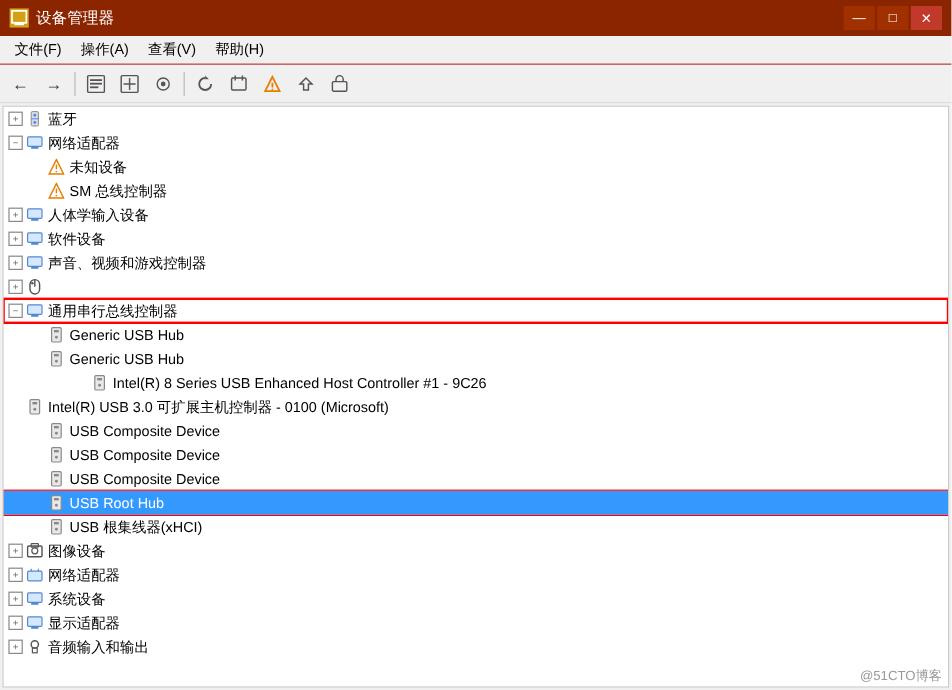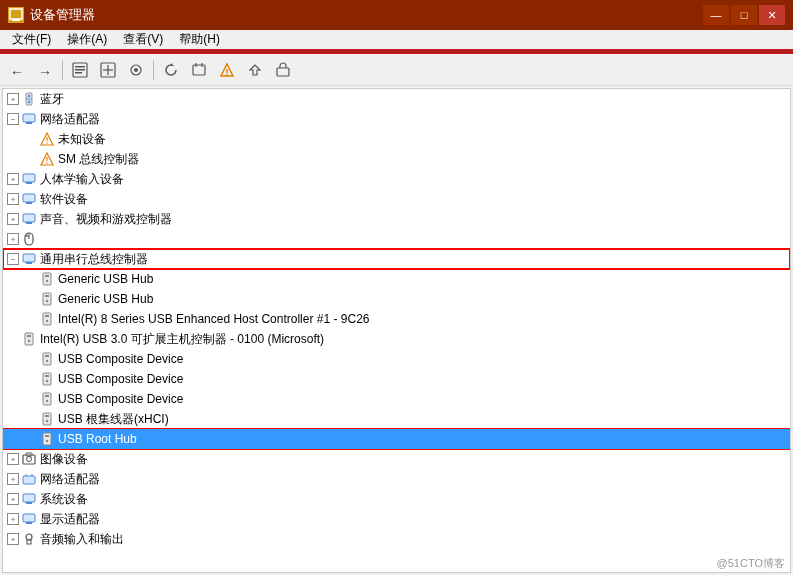--- a/index.html
+++ b/index.html
@@ -60,21 +60,21 @@
       background: #c0392b;
     }
 
     
     .menu-bar {
       background: #f0f0f0;
       height: 24px;
       display: flex;
       align-items: center;
       padding: 0 4px;
-      border-bottom: 5px solid #b91c1c;
+      border-bottom: 1px solid #b91c1c;
     }
     .menu-item {
       padding: 2px 8px;
       cursor: pointer;
       font-size: 12px;
     }
 
     
     .toolbar {
       background: #f0f0f0;
@@ -347,21 +347,21 @@
         <span style="width: 12px; height: 12px; display: inline-flex; align-items: center; justify-content: center; font-size: 8px; color: rgb(102, 102, 102); flex-shrink: 0; cursor: pointer; margin-right: 2px; border: none;"></span>
         <span style="width: 16px; height: 16px; display: inline-flex; align-items: center; justify-content: center; margin-right: 3px; flex-shrink: 0; font-size: 12px;">
           <svg width="14" height="14" viewBox="0 0 14 14">
             <rect x="3" y="1" width="8" height="12" rx="1" fill="#e8e8e8" stroke="#888" stroke-width="1"></rect>
             <rect x="5" y="3" width="4" height="2" fill="#888"></rect>
             <circle cx="7" cy="9" r="1.2" fill="#888"></circle>
           </svg>
         </span>
         <span style="font-size: 12px; white-space: nowrap;">Generic USB Hub</span>
       </div>
-      <div class="tree-node-row" style="padding-left: 22px;">
+      <div class="tree-node-row" style="padding-left: 22px; margin-left: 36px;">
         <span style="width: 12px; height: 12px; display: inline-flex; align-items: center; justify-content: center; font-size: 8px; color: rgb(102, 102, 102); flex-shrink: 0; cursor: pointer; margin-right: 2px; border: none;"></span>
         <span style="width: 16px; height: 16px; display: inline-flex; align-items: center; justify-content: center; margin-right: 3px; flex-shrink: 0; font-size: 12px;">
           <svg width="14" height="14" viewBox="0 0 14 14">
             <rect x="3" y="1" width="8" height="12" rx="1" fill="#e8e8e8" stroke="#888" stroke-width="1"></rect>
             <rect x="5" y="3" width="4" height="2" fill="#888"></rect>
             <circle cx="7" cy="9" r="1.2" fill="#888"></circle>
           </svg>
         </span>
         <span style="font-size: 12px; white-space: nowrap;">Intel(R) 8 Series USB Enhanced Host Controller #1 - 9C26</span>
       </div>
@@ -402,41 +402,41 @@
         <span style="width: 12px; height: 12px; display: inline-flex; align-items: center; justify-content: center; font-size: 8px; color: rgb(102, 102, 102); flex-shrink: 0; cursor: pointer; margin-right: 2px; border: none;"></span>
         <span style="width: 16px; height: 16px; display: inline-flex; align-items: center; justify-content: center; margin-right: 3px; flex-shrink: 0; font-size: 12px;">
           <svg width="14" height="14" viewBox="0 0 14 14">
             <rect x="3" y="1" width="8" height="12" rx="1" fill="#e8e8e8" stroke="#888" stroke-width="1"></rect>
             <rect x="5" y="3" width="4" height="2" fill="#888"></rect>
             <circle cx="7" cy="9" r="1.2" fill="#888"></circle>
           </svg>
         </span>
         <span style="font-size: 12px; white-space: nowrap;">USB Composite Device</span>
       </div>
+      <div class="tree-node-row" style="background: rgb(51, 153, 255); color: white; outline: red solid 1px; padding-left: 22px;">
+        <span style="width: 12px; height: 12px; display: inline-flex; align-items: center; justify-content: center; font-size: 8px; color: rgb(102, 102, 102); flex-shrink: 0; cursor: pointer; margin-right: 2px; border: none;"></span>
+        <span style="width: 16px; height: 16px; display: inline-flex; align-items: center; justify-content: center; margin-right: 3px; flex-shrink: 0; font-size: 12px;">
+          <svg width="14" height="14" viewBox="0 0 14 14">
+            <rect x="3" y="1" width="8" height="12" rx="1" fill="#e8e8e8" stroke="#888" stroke-width="1"></rect>
+            <rect x="5" y="3" width="4" height="2" fill="#888"></rect>
+            <circle cx="7" cy="9" r="1.2" fill="#888"></circle>
+          </svg>
+        </span>
+        <span style="font-size: 12px; white-space: nowrap; color: white;">USB Root Hub</span>
+      </div>
       <div class="tree-node-row" style="padding-left: 22px;">
         <span style="width: 12px; height: 12px; display: inline-flex; align-items: center; justify-content: center; font-size: 8px; color: rgb(102, 102, 102); flex-shrink: 0; cursor: pointer; margin-right: 2px; border: none;"></span>
         <span style="width: 16px; height: 16px; display: inline-flex; align-items: center; justify-content: center; margin-right: 3px; flex-shrink: 0; font-size: 12px;">
           <svg width="14" height="14" viewBox="0 0 14 14">
             <rect x="3" y="1" width="8" height="12" rx="1" fill="#e8e8e8" stroke="#888" stroke-width="1"></rect>
             <rect x="5" y="3" width="4" height="2" fill="#888"></rect>
             <circle cx="7" cy="9" r="1.2" fill="#888"></circle>
           </svg>
         </span>
         <span style="font-size: 12px; white-space: nowrap;">USB 根集线器(xHCI)</span>
-      </div>
-      <div class="tree-node-row" style="background: rgb(51, 153, 255); color: white; outline: red solid 1px; padding-left: 22px;">
-        <span style="width: 12px; height: 12px; display: inline-flex; align-items: center; justify-content: center; font-size: 8px; color: rgb(102, 102, 102); flex-shrink: 0; cursor: pointer; margin-right: 2px; border: none;"></span>
-        <span style="width: 16px; height: 16px; display: inline-flex; align-items: center; justify-content: center; margin-right: 3px; flex-shrink: 0; font-size: 12px;">
-          <svg width="14" height="14" viewBox="0 0 14 14">
-            <rect x="3" y="1" width="8" height="12" rx="1" fill="#e8e8e8" stroke="#888" stroke-width="1"></rect>
-            <rect x="5" y="3" width="4" height="2" fill="#888"></rect>
-            <circle cx="7" cy="9" r="1.2" fill="#888"></circle>
-          </svg>
-        </span>
-        <span style="font-size: 12px; white-space: nowrap; color: white;">USB Root Hub</span>
       </div>
       <div class="tree-node-row" style="padding-left: 4px;">
         <span style="width: 12px; height: 12px; display: inline-flex; align-items: center; justify-content: center; font-size: 8px; color: rgb(102, 102, 102); flex-shrink: 0; cursor: pointer; margin-right: 2px; border: 1px solid rgb(136, 136, 136); background: white;">+</span>
         <span style="width: 16px; height: 16px; display: inline-flex; align-items: center; justify-content: center; margin-right: 3px; flex-shrink: 0; font-size: 12px;">
           <svg width="14" height="14" viewBox="0 0 14 14">
             <rect x="1" y="3" width="12" height="9" rx="1" fill="none" stroke="#555" stroke-width="1.2"></rect>
             <circle cx="7" cy="7" r="2.5" fill="none" stroke="#555" stroke-width="1"></circle>
             <rect x="4" y="1" width="6" height="3" rx="0.5" fill="none" stroke="#555" stroke-width="1"></rect>
           </svg>
         </span>

